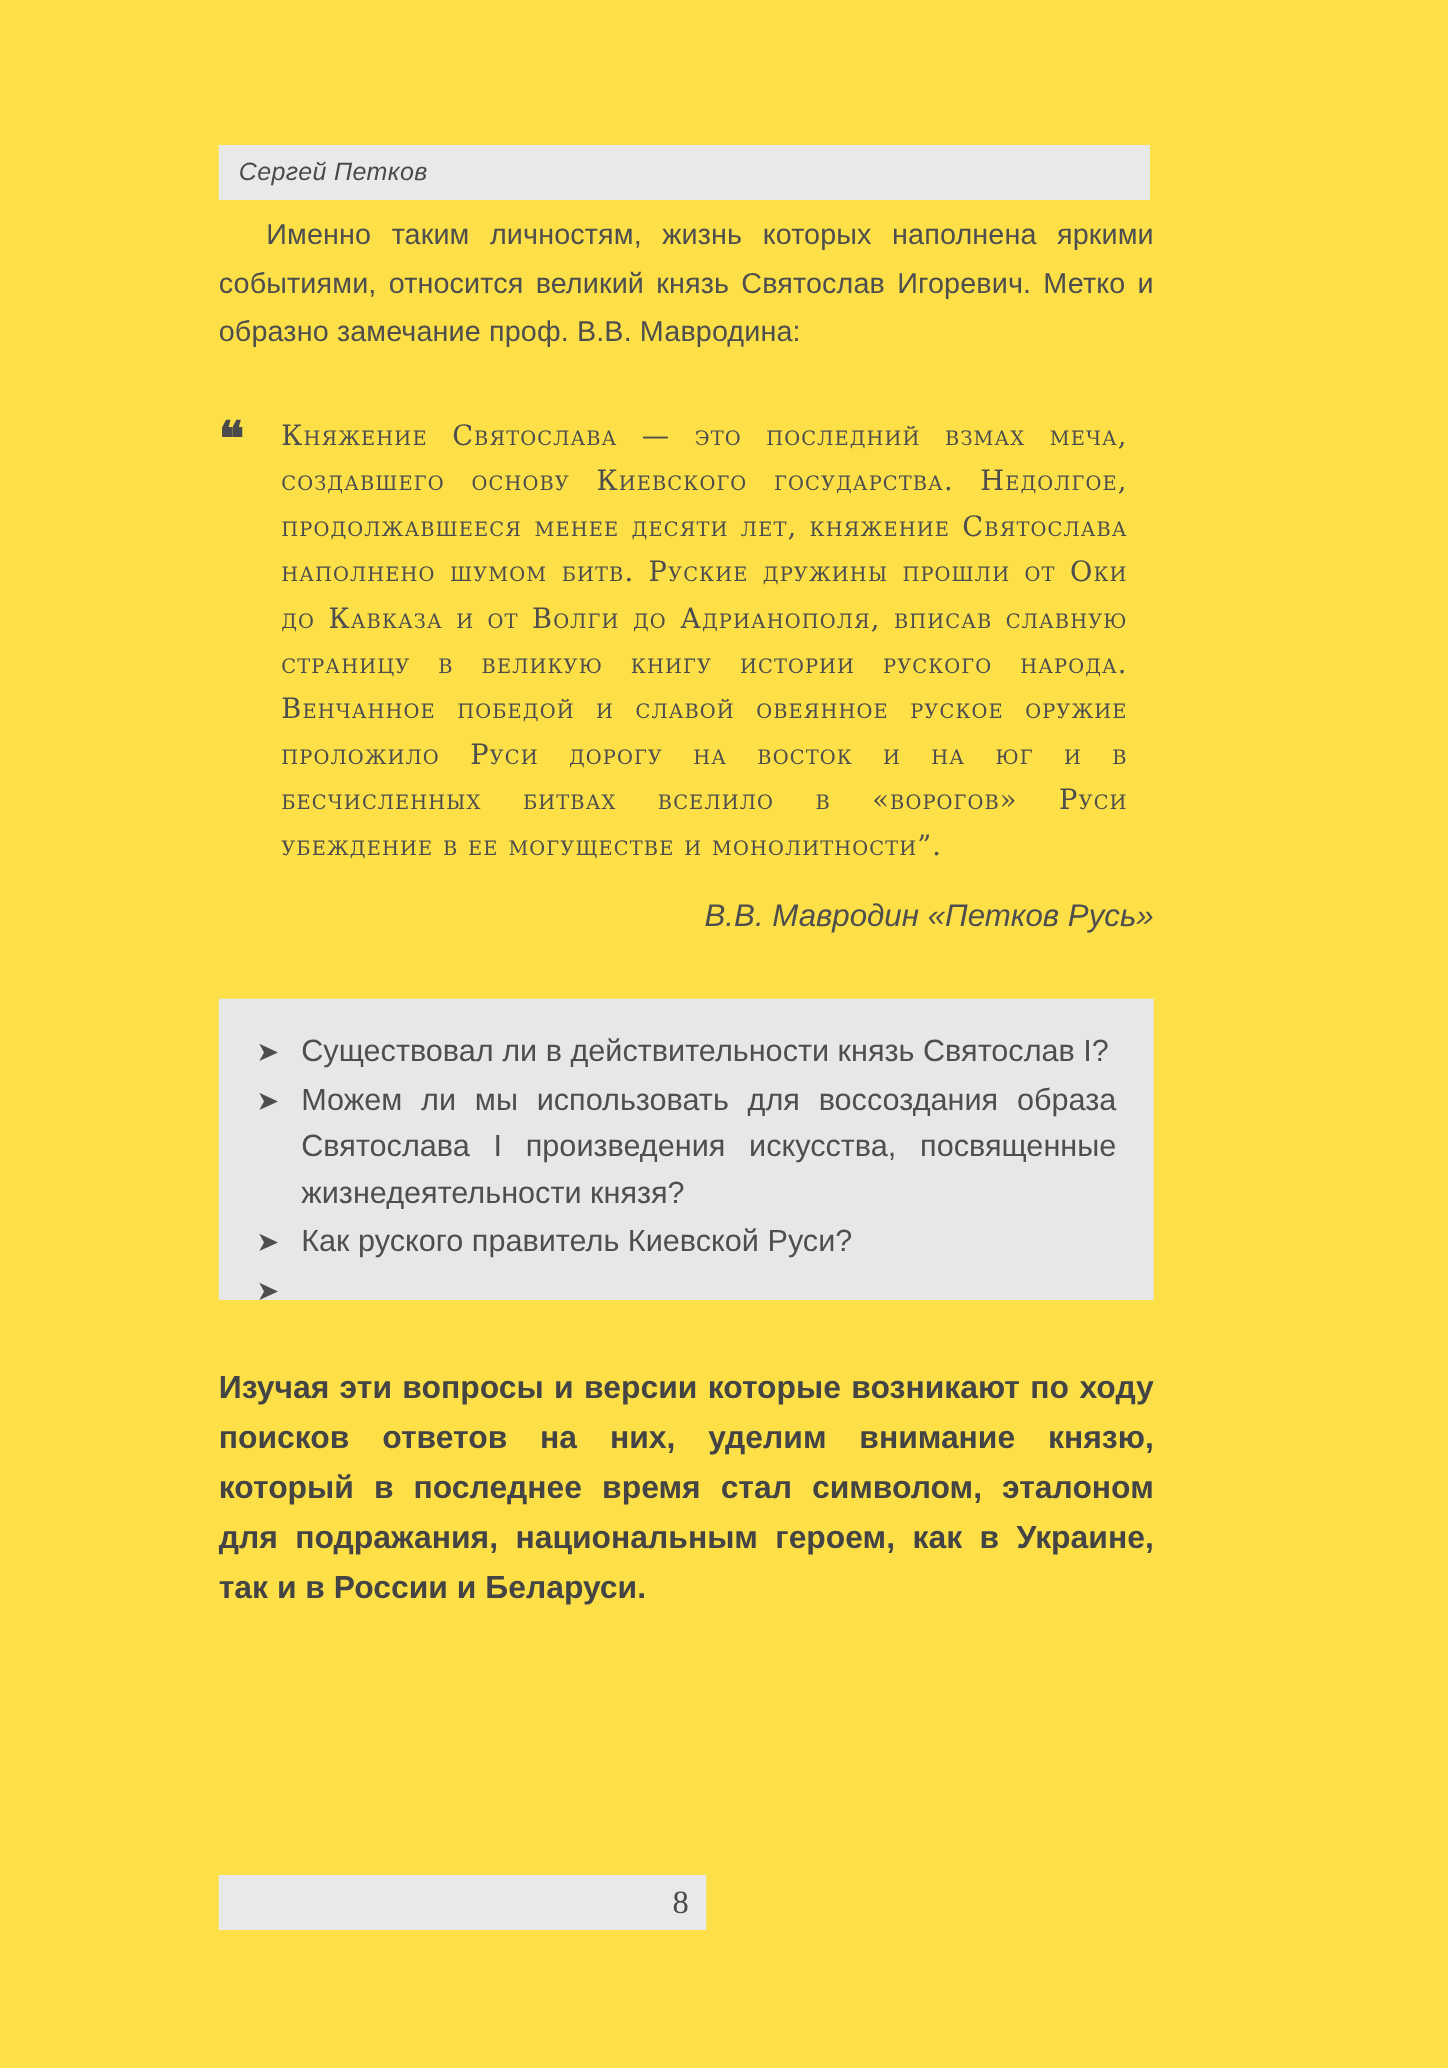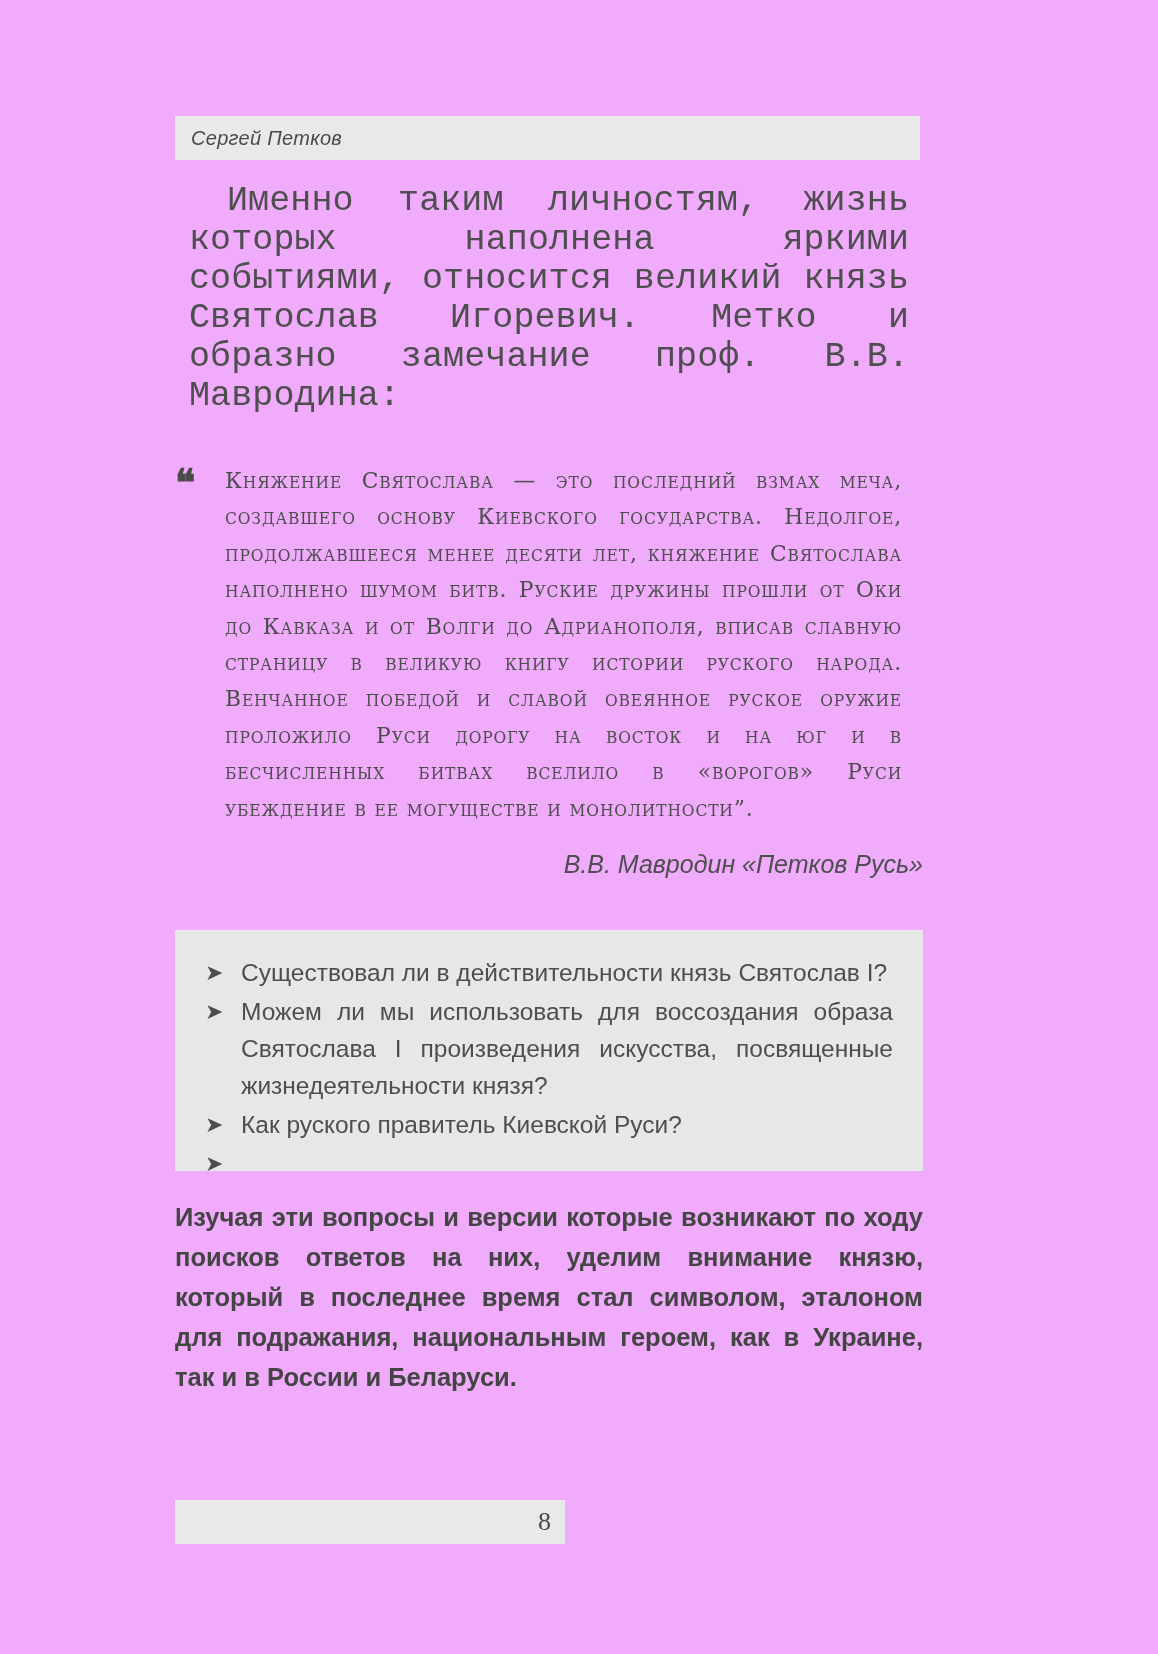--- a/index.html
+++ b/index.html
@@ -14,21 +14,21 @@
     color: #4b4b4b;
     position: relative;
     overflow: hidden;
   }
 
   .page {
     position: absolute;
     top: 0; left: 0;
     width: 1158px;
     height: 1654px;
-    background: #f0abfc;
+    background: #fde047;
   }
 
   
   .running-head {
     position: absolute;
     left: 175px;
     top: 116px;
     width: 745px;
     height: 44px;
     background: #e9e9e9;
@@ -45,28 +45,27 @@
 
   
   .content {
     position: absolute;
     left: 175px;
     top: 168px;
     width: 748px;
   }
 
   p.body-para {
-    margin: 14px;
-    font-size: 35px;
+    margin: 0;
+    font-size: 23px;
     line-height: 39px;
     text-align: justify;
     text-justify: inter-word;
     color: #4e4e4e;
     letter-spacing: 0.1px;
-    font-family: Liberation Mono, monospace;
   }
   p.body-para.indent { text-indent: 38px; }
 
   .para-intro { margin-bottom: 0; }
 
   
   .quote-block {
     margin-top: 46px;
     position: relative;
     padding-left: 50px;
@@ -136,21 +135,21 @@
     position: absolute;
     left: 0;
     top: 0;
     font-size: 22px;
     line-height: 37px;
     color: #4e4e4e;
   }
 
   
   .para-closing {
-    margin-top: 26px;
+    margin-top: 50px;
     font-weight: bold;
     font-size: 25.5px;
     line-height: 40px;
     text-align: justify;
     text-justify: inter-word;
     color: #444444;
   }
 
   
   .footer-band {

